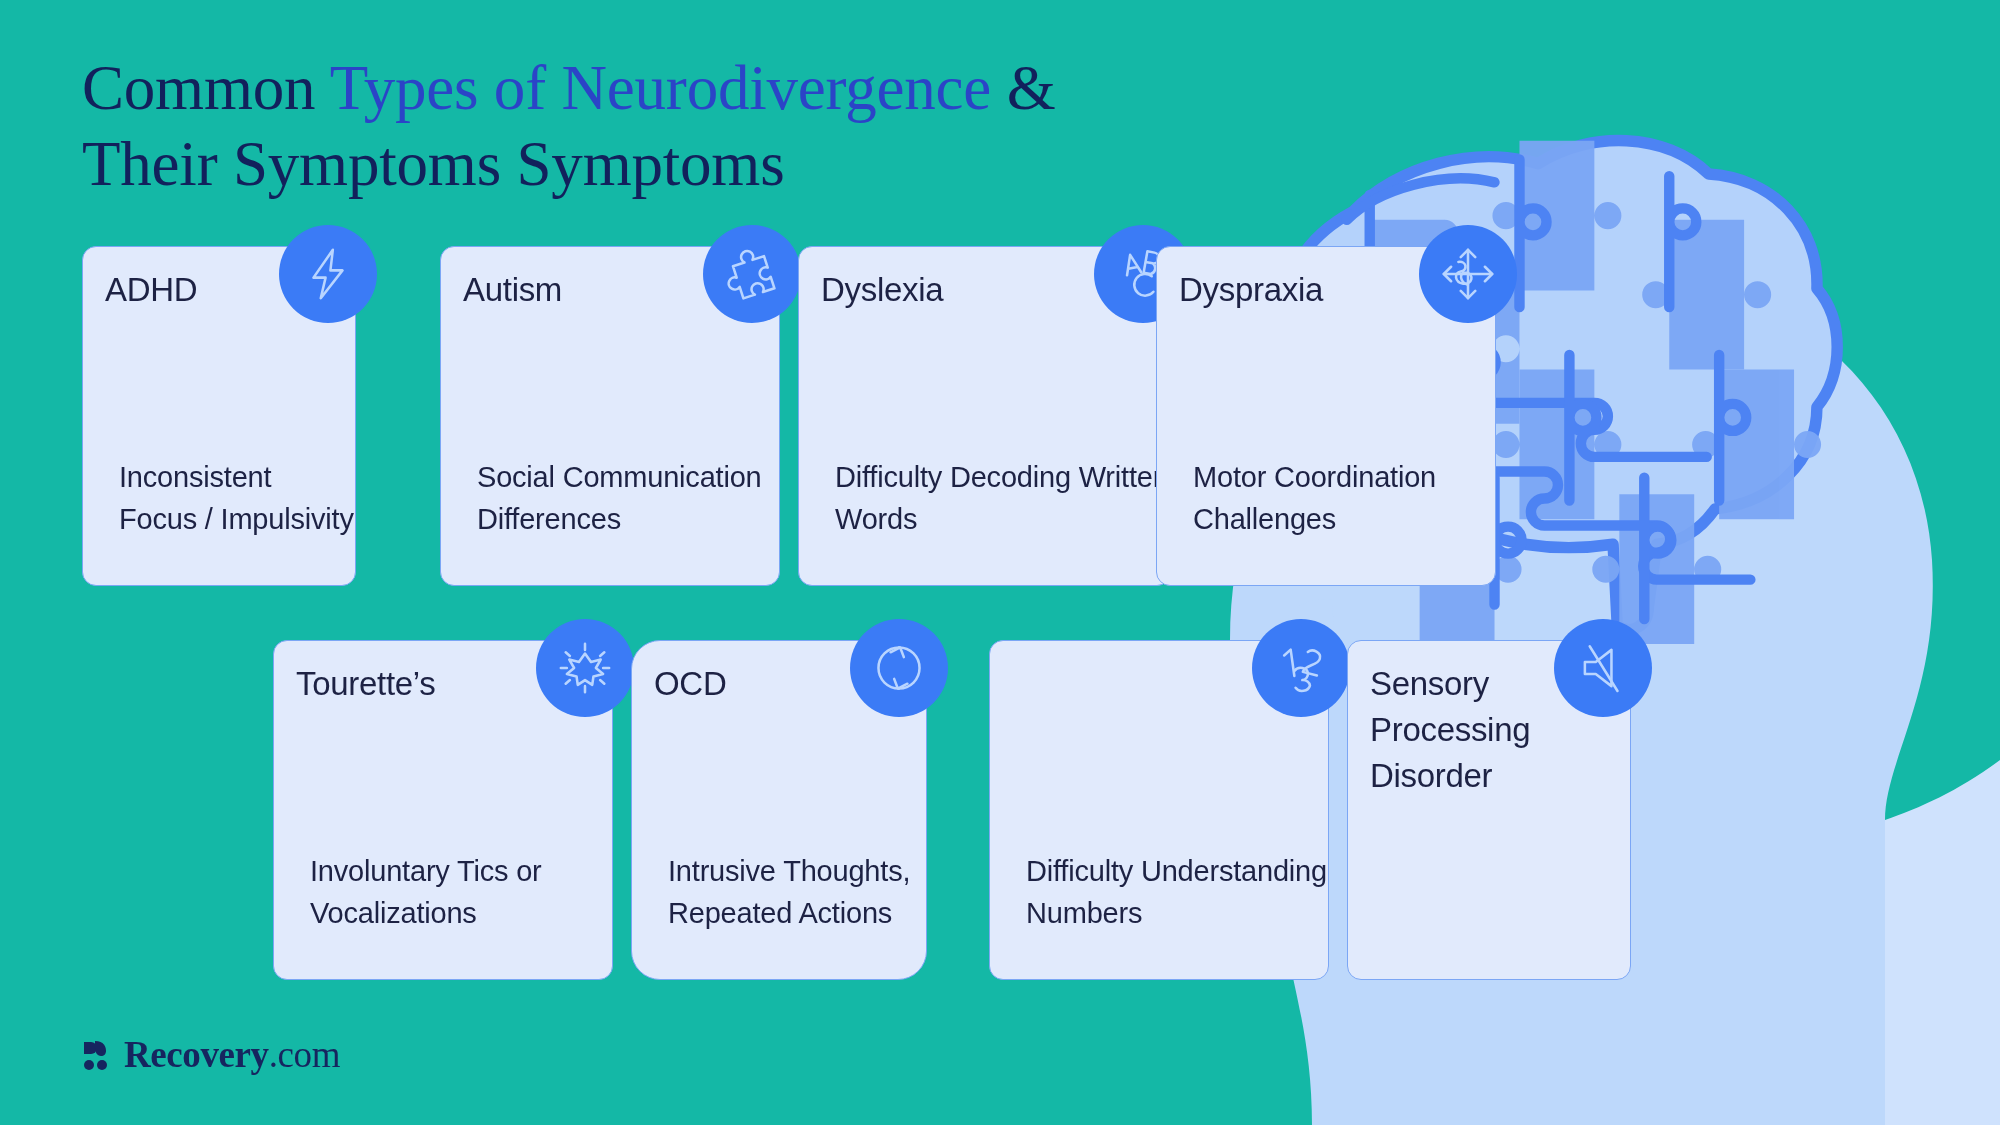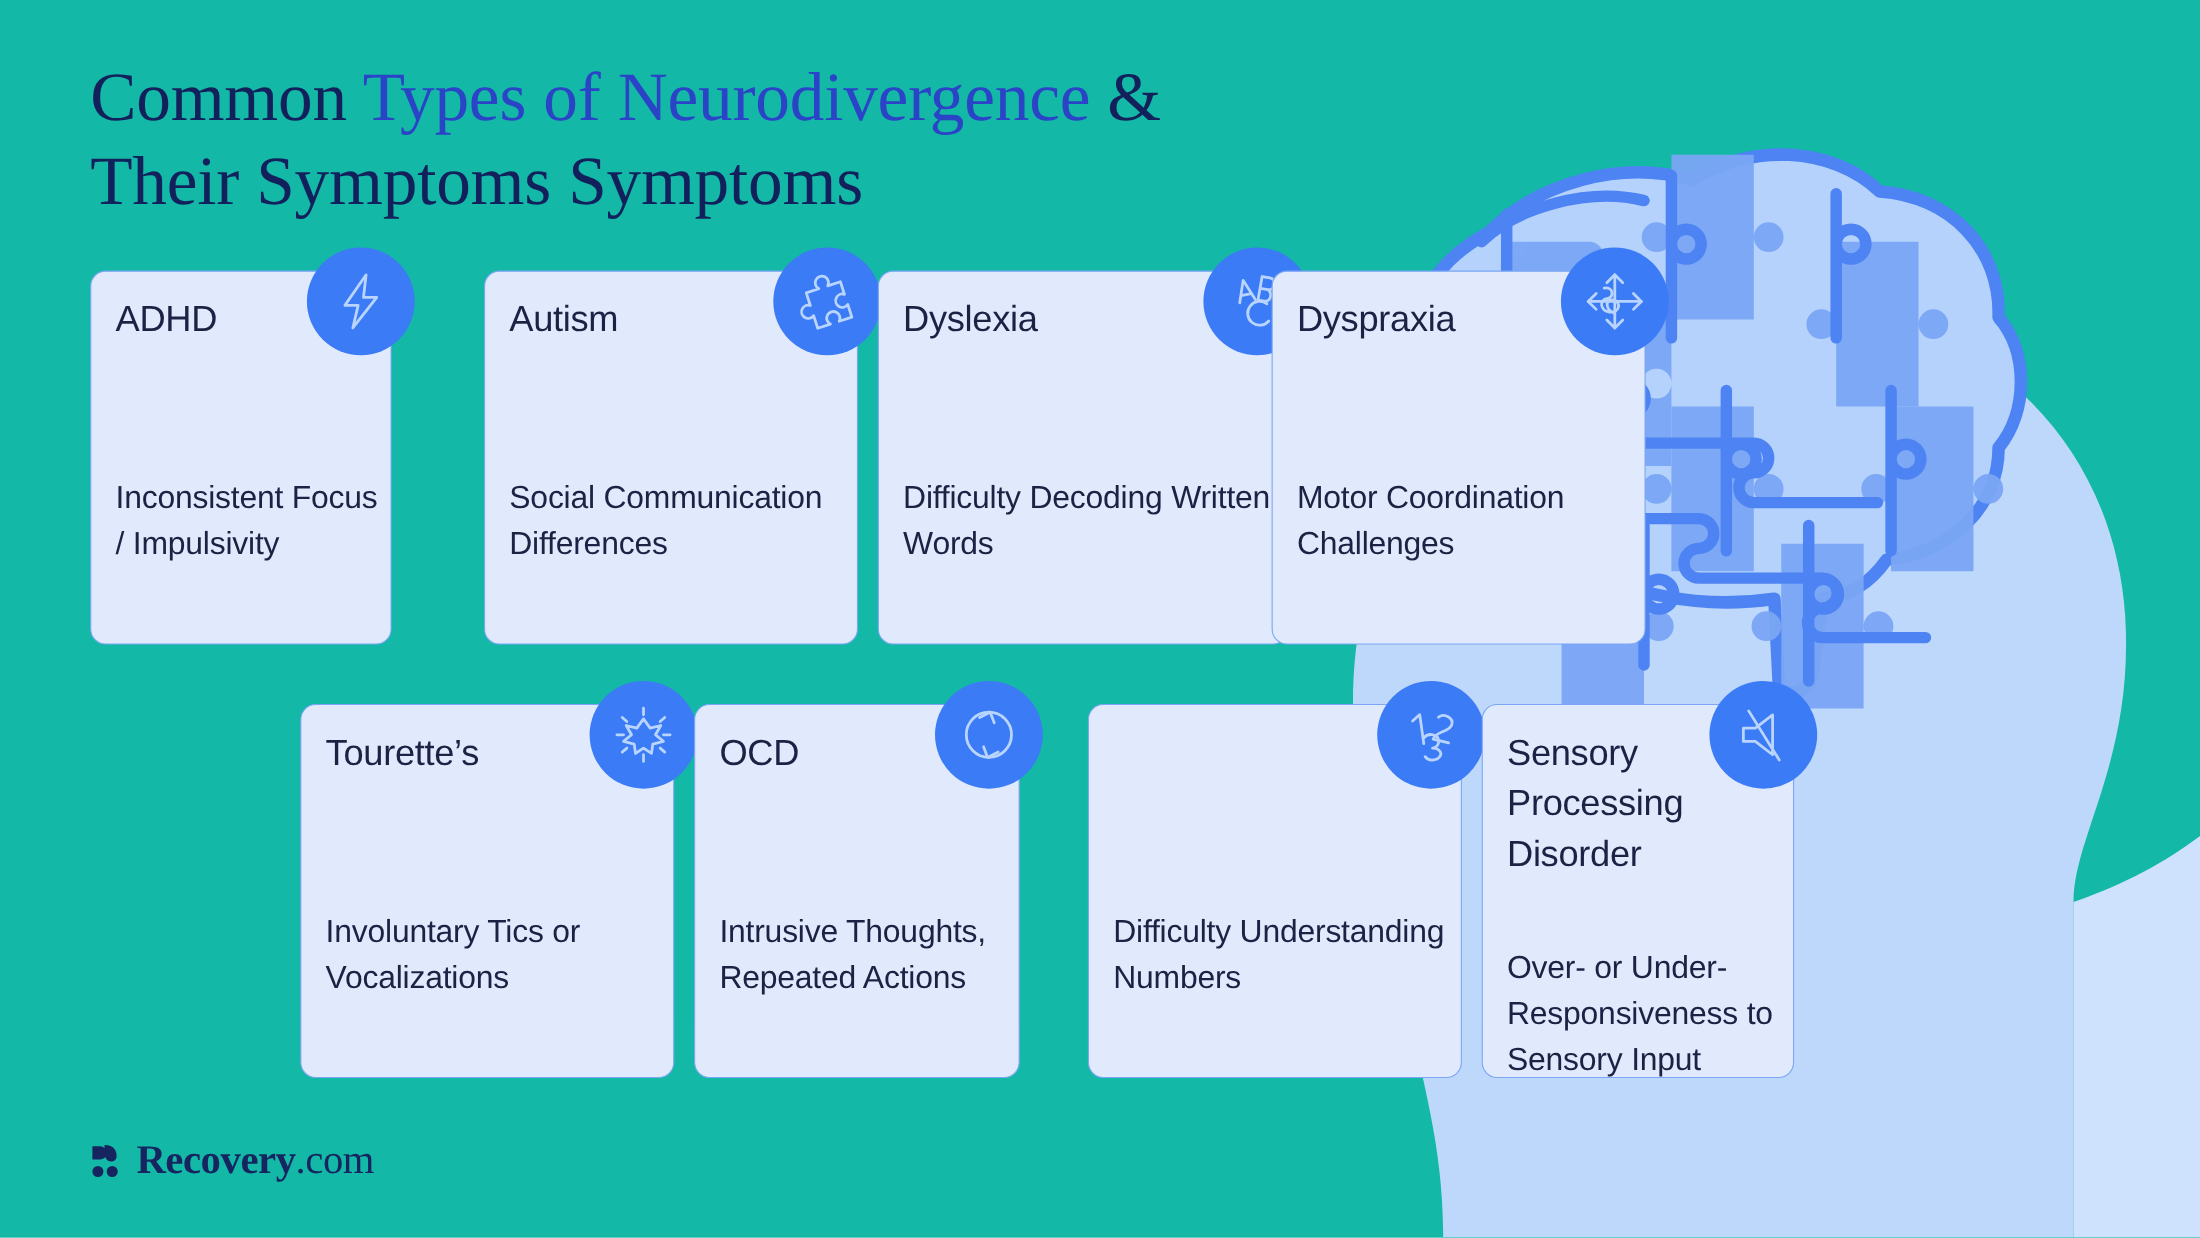--- a/index.html
+++ b/index.html
@@ -70,25 +70,26 @@
   }
   .card-title {
     font-size: 33px;
     line-height: 46px;
     color: #1d2244;
     font-weight: 400;
     letter-spacing: -0.3px;
   }
   .card-desc {
     position: absolute;
-    left: 22px;
+    left: 36px;
     font-size: 29px;
     line-height: 42px;
     color: #1d2244;
     letter-spacing: -0.2px;
+    margin-top: 24px;
   }
   .icon-badge {
     position: absolute;
     width: 98px;
     height: 98px;
     border-radius: 50%;
     background: #3b7bf6;
     display: flex;
     align-items: center;
     justify-content: center;
@@ -114,21 +115,21 @@
   .r1 .card-desc { top: 185px; }
   .c-adhd      { left: 82px;   width: 274px; }
   .c-autism    { left: 440px;  width: 340px; }
   .c-dyslexia  { left: 798px;  width: 373px; }
   .c-dyspraxia { left: 1156px; width: 340px; }
 
   
   .r2 { top: 640px; height: 340px; padding-left: 18px; }
   .r2 .card-desc { top: 185px; }
   .c-tourettes   { left: 273px;  width: 340px; }
-  .c-ocd         { left: 631px;  width: 296px; }
+  .c-ocd         { left: 631px;  width: 296px; border-radius: 29px; }
   .c-dyscalculia { left: 989px;  width: 340px; }
   .c-sensory     { left: 1347px; width: 284px; }
   .c-sensory .card-desc { top: 218px; }
 
   
   .logo {
     position: absolute;
     left: 82px;
     top: 1036px;
     display: flex;
@@ -322,21 +323,20 @@
   <div class="card r2 c-sensory">
     <div class="card-head">
       <div class="card-title">Sensory Processing Disorder</div>
     </div>
     <div class="icon-badge">
       <svg viewBox="0 0 48 48">
         <path d="M9 19 h9 L31 9 v30 L18 29 H9 Z"></path>
         <path d="M13 6 L36 43"></path>
       </svg>
     </div>
-    <div class="card-desc">Over- or Under-Responsiveness to Sensory Input</div>
   </div>
 
   <div class="logo">
     <svg class="logo-mark" viewBox="0 0 30 32">
       <path d="M2 3 h7 a6 6 0 0 1 0 12 h-7 Z" fill="#16255f"></path>
       <path d="M13 2 c9 0 11 6 11 10 c0 3 -2 5 -5 5 c-4 0 -6 -4 -6 -8 Z" fill="#16255f"></path>
       <circle cx="20" cy="26" r="5" fill="#16255f"></circle>
       <circle cx="7" cy="26" r="5" fill="#16255f"></circle>
     </svg>
     <div class="logo-text"><span class="brand">Recovery</span><span class="tld">.com</span></div>

